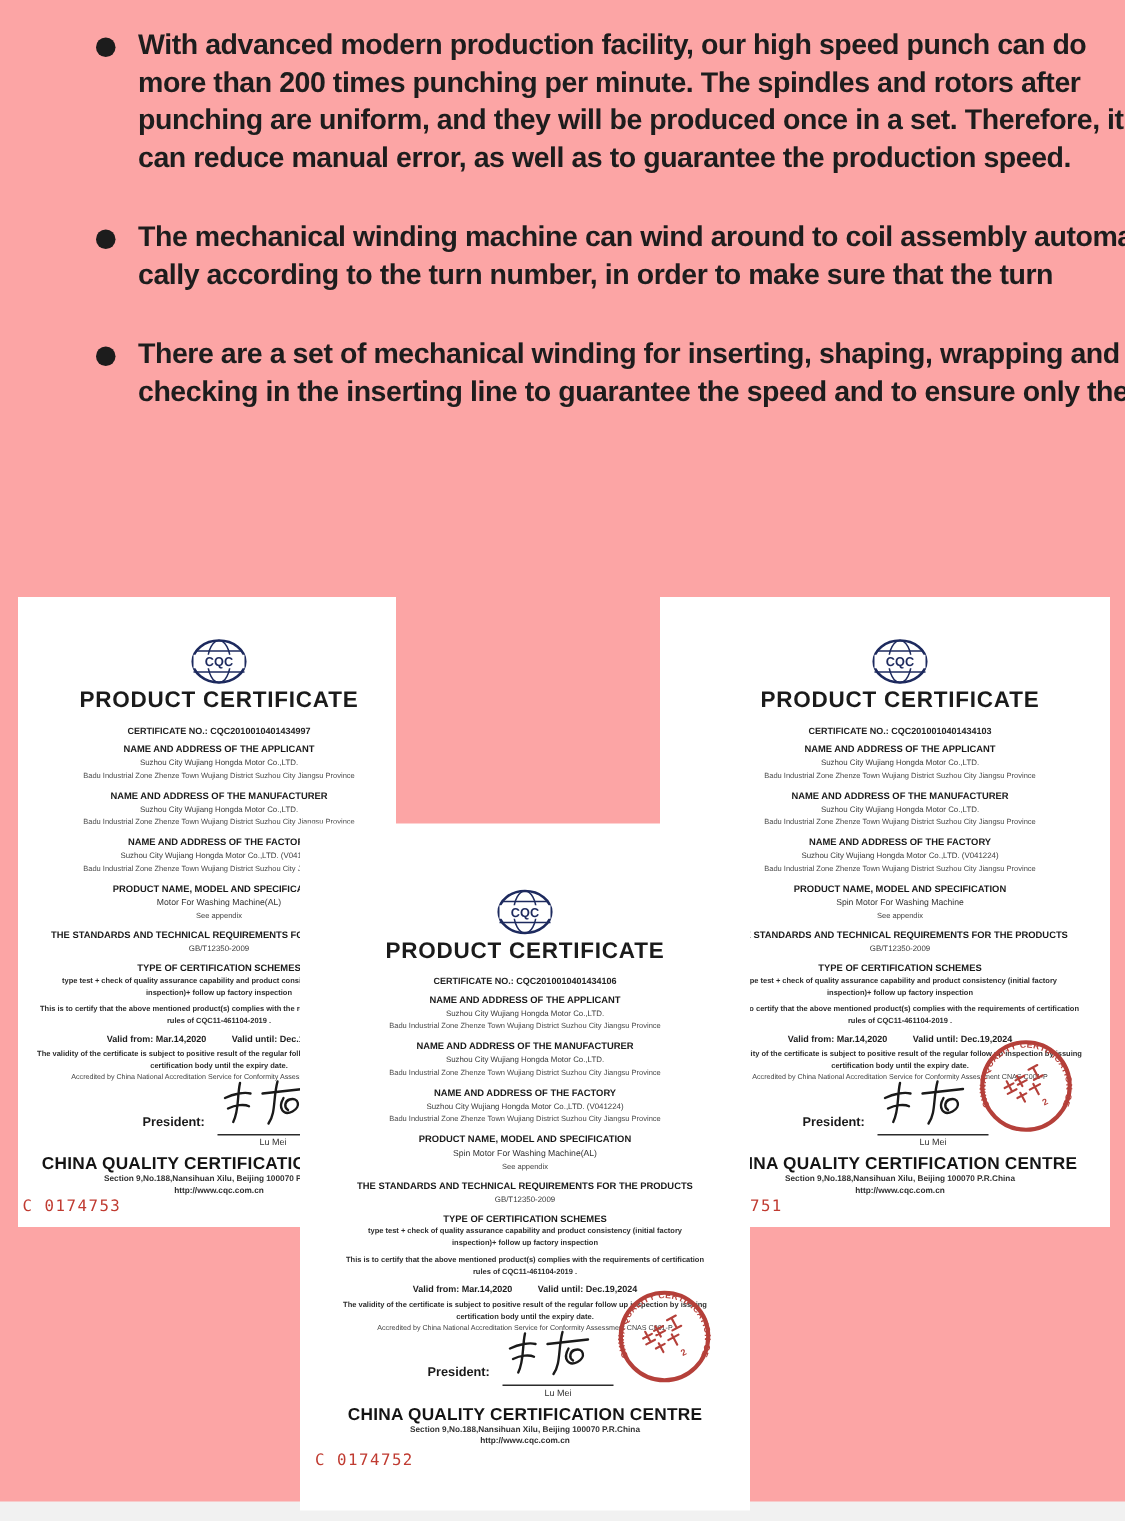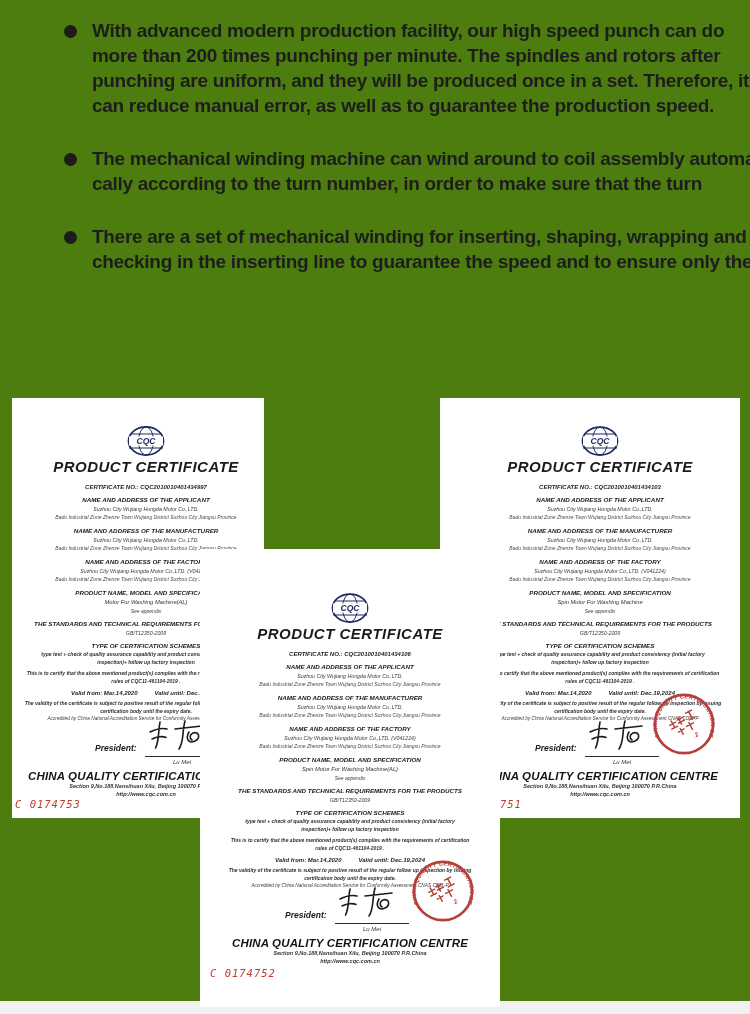--- a/index.html
+++ b/index.html
@@ -1,24 +1,24 @@
 <!DOCTYPE html>
 <html><head>
 <meta charset="utf-8">
 <style>
   html,body{margin:0;padding:0;background:#fff;}
-  #page{position:relative;width:750px;height:1014px;background:#4d7c0f;overflow:hidden;
+  #page{position:relative;width:750px;height:1014px;background:#fca5a5;overflow:hidden;
         font-family:"Liberation Sans",sans-serif;}
   
   .bullets{position:absolute;top:18px;left:64px;width:665px;}
   .bullet-item{position:relative;padding-left:28px;margin-bottom:28px;}
   .bullet-dot{position:absolute;left:0;top:7px;width:13px;height:13px;border-radius:50%;background:#1c1c1c;}
   .bullet-line{font-size:19px;line-height:25px;font-weight:bold;color:#1d1d1d;letter-spacing:-0.3px;white-space:nowrap;}
   
-  .cert{position:absolute;background:#ffffff;font-style:italic;}
+  .cert{position:absolute;background:#ffffff;}
   #cert-left {left:12px; top:398px;width:252px;height:420px;z-index:1;}
   #cert-right{left:440px;top:398px;width:300px;height:420px;z-index:1;}
   #cert-mid  {left:200px;top:549px;width:300px;height:458px;z-index:2;}
   .cert-scale{transform:scale(0.5);transform-origin:0 0;position:relative;padding-top:54px;}
   #cert-left  .cert-scale{width:520px;}
   #cert-mid   .cert-scale{width:600px;padding-top:86px;}
   #cert-right .cert-scale{width:600px;}
   .c-col{text-align:center;white-space:nowrap;color:#2e2e2e;}
   #cert-left  .c-col{width:504px;margin-left:16px;}
   #cert-mid   .c-col{width:560px;margin-left:20px;}

